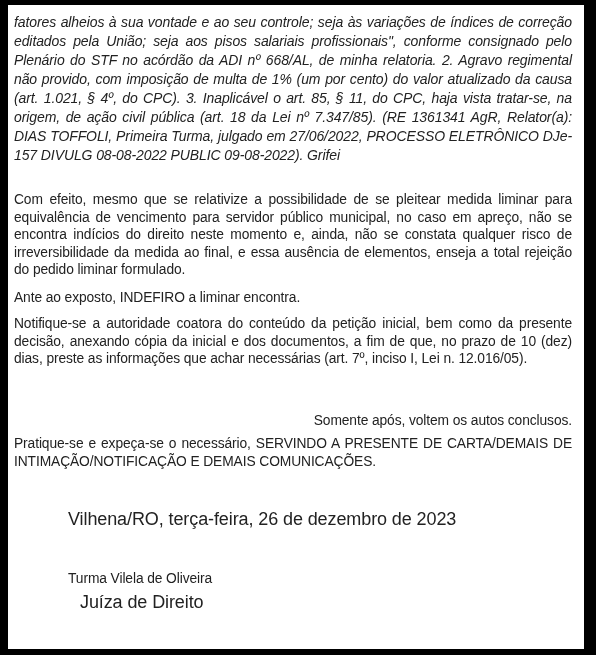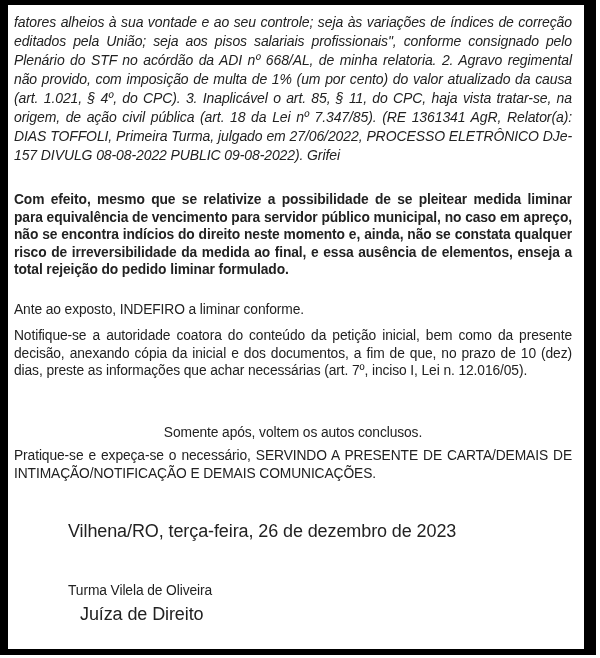--- a/index.html
+++ b/index.html
@@ -42,25 +42,25 @@
     line-height: 17.5px;
     letter-spacing: -0.1px;
     text-align: justify;
   }
   .quote {
     font-style: italic;
     font-size: 14px;
     line-height: 19px;
     margin-bottom: 26px;
   }
-  .p2 { margin-bottom: 22px; font-weight: bold; }
+  .p2 { margin-bottom: 10px; }
   .p3 { margin-bottom: 9px;  text-align: left; }
   .p4 { margin-bottom: 13px; }
   .p5 { margin-bottom: 15px; }
-  .p6 { margin-bottom: 6px;  text-align: center; margin-top: 44px; }
+  .p6 { margin-bottom: 6px;  text-align: right; margin-top: 44px; }
   .p7 { margin-bottom: 41px; }
   .dateline {
     margin: 0 0 41px 54px;
     font-size: 18px;
     line-height: 17.5px;
     letter-spacing: -0.1px;
     text-align: left;
   }
   .sig-name {
     margin: 0 0 7px 54px;
@@ -88,21 +88,21 @@
 
 <div class="scan-artifact"></div>
 
 <div class="frame">
   <div class="doc-text">
 
     <p class="para quote">fatores alheios à sua vontade e ao seu controle; seja às variações de índices de correção editados pela União; seja aos pisos salariais profissionais", conforme consignado pelo Plenário do STF no acórdão da ADI nº 668/AL, de minha relatoria. 2. Agravo regimental não provido, com imposição de multa de 1% (um por cento) do valor atualizado da causa (art. 1.021, § 4º, do CPC). 3. Inaplicável o art. 85, § 11, do CPC, haja vista tratar-se, na origem, de ação civil pública (art. 18 da Lei nº 7.347/85). (RE 1361341 AgR, Relator(a): DIAS TOFFOLI, Primeira Turma, julgado em 27/06/2022, PROCESSO ELETRÔNICO DJe-157  DIVULG 08-08-2022  PUBLIC 09-08-2022). Grifei</p>
 
     <p class="para p2">Com efeito, mesmo que se relativize a possibilidade de se pleitear medida liminar para equivalência de vencimento para servidor público municipal, no caso em apreço, não se encontra indícios do direito neste momento e, ainda, não se constata qualquer risco de irreversibilidade da medida ao final, e essa  ausência de elementos, enseja a total rejeição do pedido liminar formulado.</p>
 
-    <p class="para p3">Ante ao exposto, INDEFIRO a liminar conforme.</p>
+    <p class="para p3">Ante ao exposto, INDEFIRO a liminar encontra.</p>
 
     <p class="para p4">Notifique-se a autoridade coatora do conteúdo da petição inicial, bem como da presente decisão, anexando cópia da inicial e dos documentos, a fim de que, no prazo de 10 (dez) dias, preste as informações que achar necessárias (art. 7º, inciso I, Lei n. 12.016/05).</p>
 
 
     <p class="para p6">Somente após, voltem os autos conclusos.</p>
 
     <p class="para p7">Pratique-se e expeça-se o necessário, SERVINDO A PRESENTE DE CARTA/DEMAIS DE INTIMAÇÃO/NOTIFICAÇÃO E DEMAIS COMUNICAÇÕES.</p>
 
     <p class="dateline">Vilhena/RO, terça-feira, 26 de dezembro de 2023</p>
 

